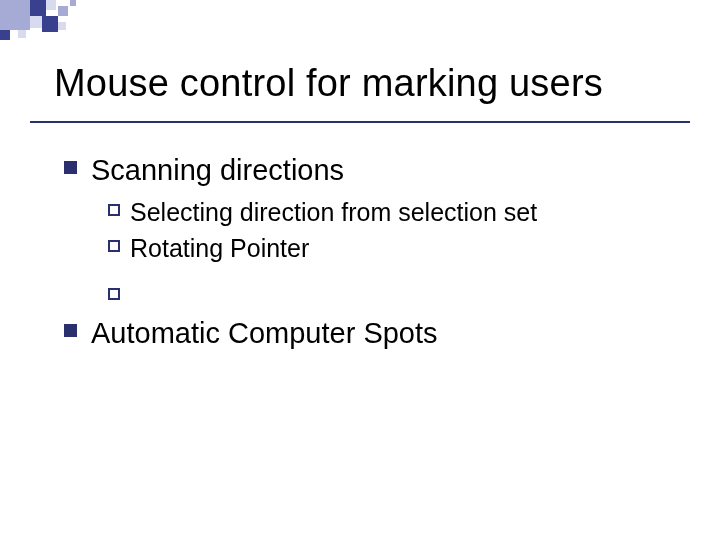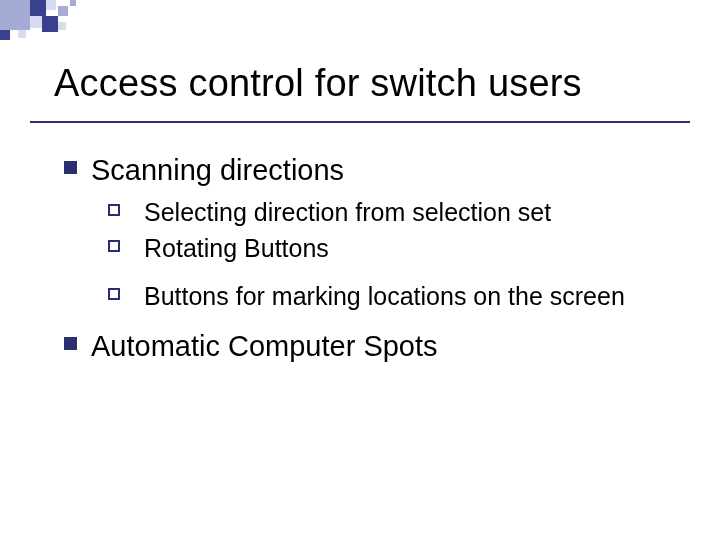--- a/index.html
+++ b/index.html
@@ -51,21 +51,20 @@
     font-size: 29px;
     line-height: 1.35;
   }
   .l2-group {
     margin: 2px 0 14px 44px;
   }
   .l2 {
     display: flex;
     align-items: flex-start;
     margin-bottom: 2px;
-    gap: 14px;
   }
   .l2 .bullet {
     width: 12px;
     height: 12px;
     border: 2px solid #2a2f6e;
     margin-top: 8px;
     margin-right: 10px;
     flex-shrink: 0;
     background: #fff;
   }
@@ -83,45 +82,44 @@
     <div class="sq" style="left: 46px; top: 0px; width: 10px; height: 10px; background: rgb(216, 218, 240);"></div>
     <div class="sq" style="left: 30px; top: 16px; width: 12px; height: 12px; background: rgb(216, 218, 240);"></div>
     <div class="sq" style="left: 42px; top: 16px; width: 16px; height: 16px; background: rgb(57, 65, 143);"></div>
     <div class="sq" style="left: 58px; top: 6px; width: 10px; height: 10px; background: rgb(166, 171, 214);"></div>
     <div class="sq" style="left: 70px; top: 0px; width: 6px; height: 6px; background: rgb(166, 171, 214);"></div>
     <div class="sq" style="left: 58px; top: 22px; width: 8px; height: 8px; background: rgb(216, 218, 240);"></div>
     <div class="sq" style="left: 0px; top: 30px; width: 10px; height: 10px; background: rgb(57, 65, 143);"></div>
     <div class="sq" style="left: 18px; top: 30px; width: 8px; height: 8px; background: rgb(216, 218, 240);"></div>
   </div>
 
-<h1 class="title">Access control for switch users</h1>
+<h1 class="title">Mouse control for marking users</h1>
 <div class="rule"></div>
 
 <div class="content">
 
   <div class="l1">
     <div class="bullet"></div>
     <div class="text">Scanning directions</div>
   </div>
   <div class="l2-group">
     <div class="l2">
       <div class="bullet"></div>
       <div class="text">Selecting direction from selection set</div>
     </div>
     <div class="l2">
       <div class="bullet"></div>
-      <div class="text">Rotating Buttons</div>
+      <div class="text">Rotating Pointer</div>
     </div>
   </div>
 
 
   <div class="l2-group">
     <div class="l2">
       <div class="bullet"></div>
-      <div class="text">Buttons for marking locations on the screen</div>
     </div>
   </div>
 
   <div class="l1">
     <div class="bullet"></div>
     <div class="text">Automatic Computer Spots</div>
   </div>
 
 </div>
 

